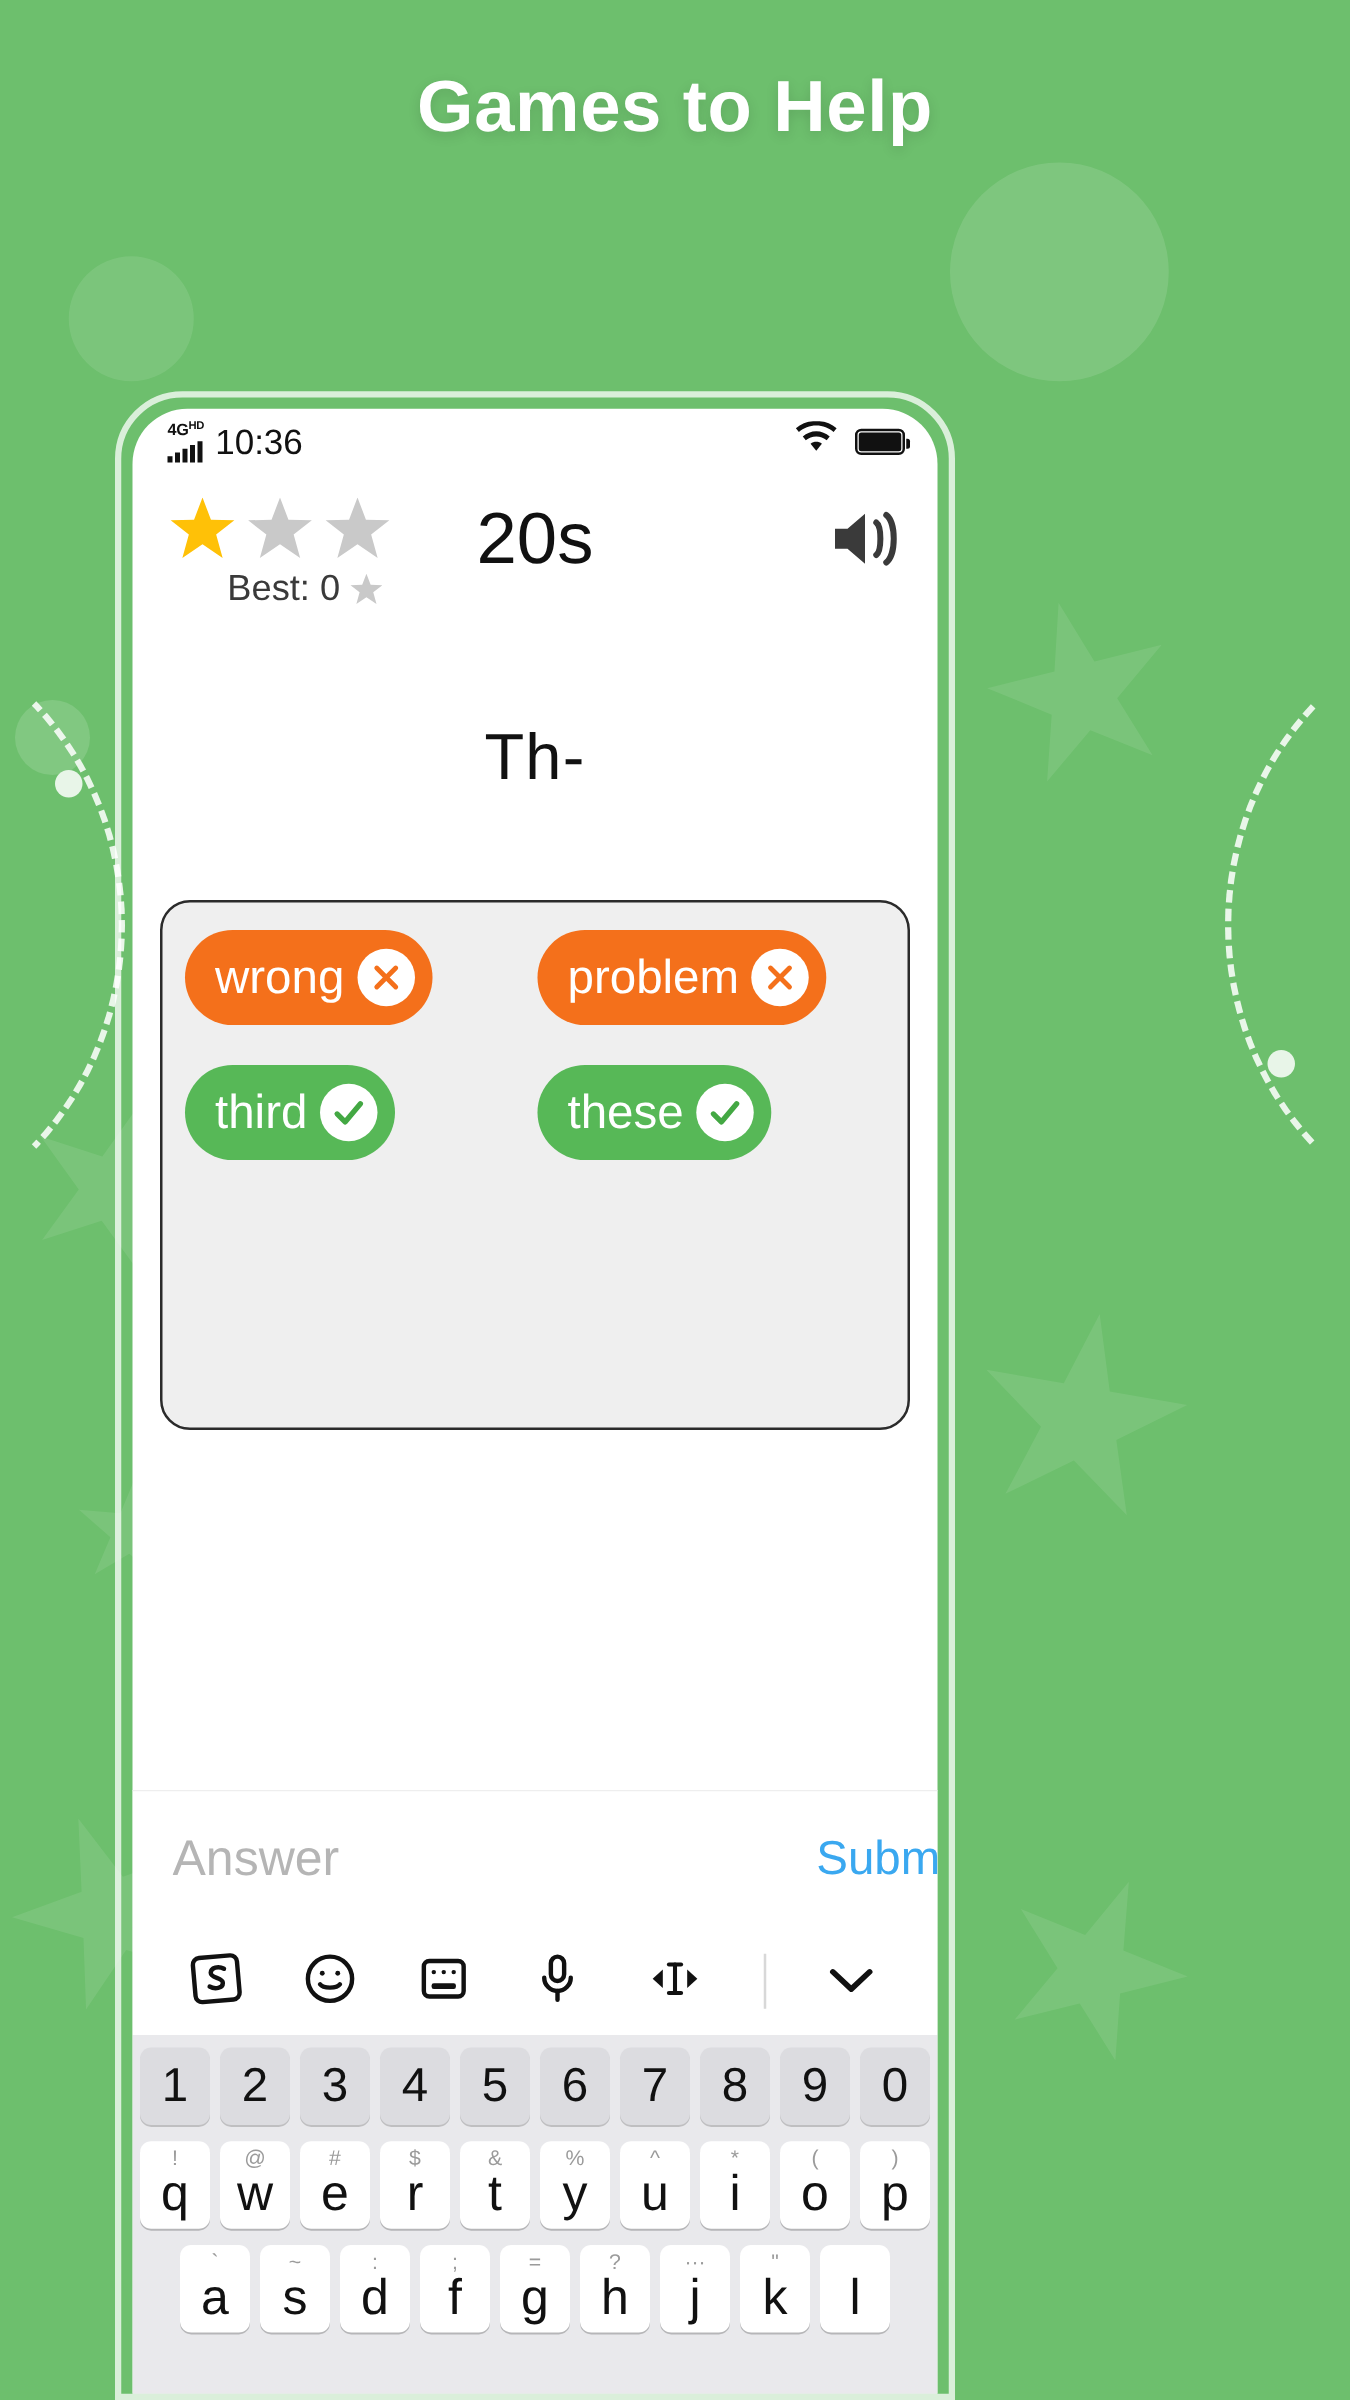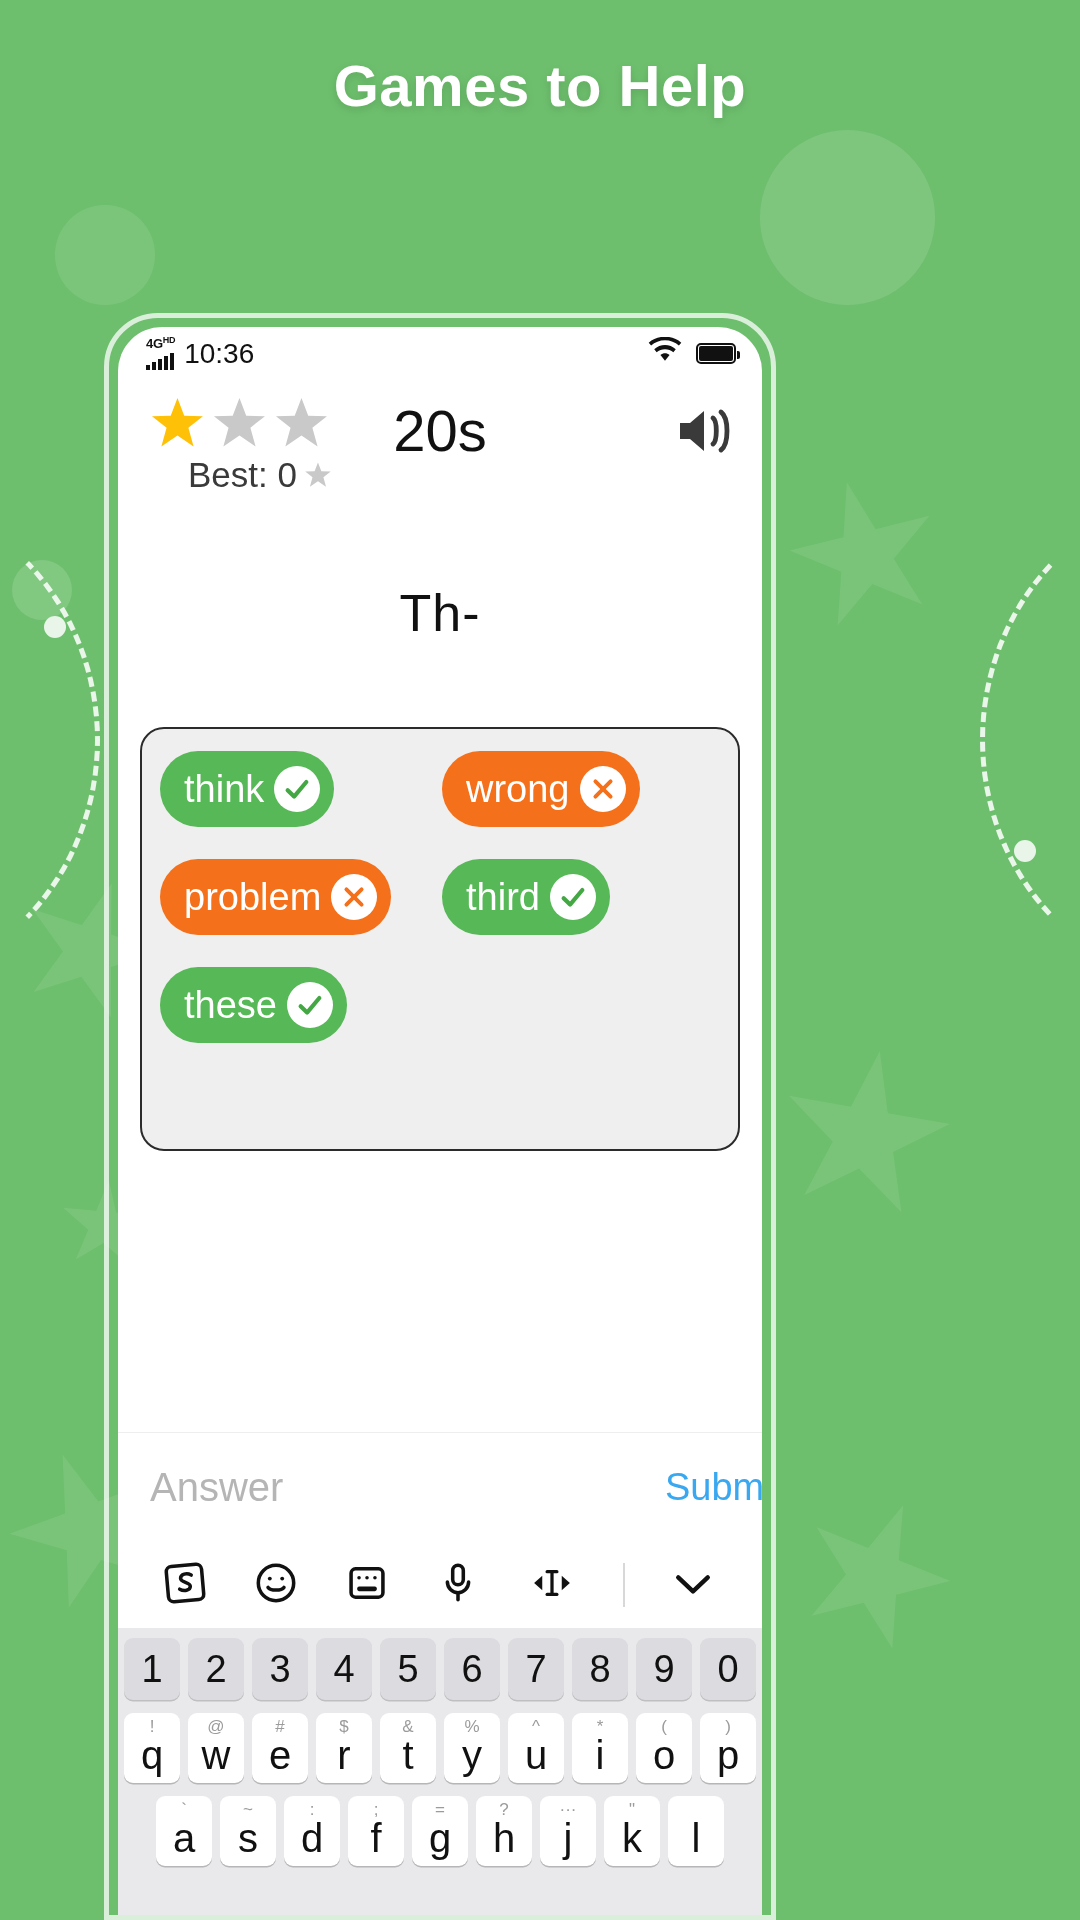--- a/index.html
+++ b/index.html
@@ -56,21 +56,21 @@
     font-size: 58px;
     font-weight: bold;
     line-height: 1.18;
     letter-spacing: 0.5px;
     text-shadow: 0 3px 10px rgba(0,0,0,0.12);
   }
 
   
   .phone-outer {
     position: absolute;
-    left: 104px; top: 313px;
+    left: 92px; top: 313px;
     width: 672px; height: 1607px;
     border: 5px solid rgba(255,255,255,0.75);
     border-radius: 54px 54px 0 0;
     padding: 9px 9px 0 9px;
   }
   .phone-screen {
     width: 100%; height: 100%;
     background: #ffffff;
     border-radius: 44px 44px 0 0;
     overflow: hidden;
@@ -116,21 +116,21 @@
   .stars-block { display: flex; flex-direction: column; align-items: center; }
   .stars-row { display: flex; gap: 10px; }
   .star {
     width: 52px; height: 52px;
     clip-path: polygon(50% 2%, 63% 36%, 99% 37%, 71% 59%, 81% 95%, 50% 74%, 19% 95%, 29% 59%, 1% 37%, 37% 36%);
   }
   .star.on  { background: #ffc107; }
   .star.off { background: #c9c9c9; }
   .best-row {
     display: flex; align-items: center; gap: 8px;
-    margin-top: 6px; font-size: 35px; color: #3a3a3a; margin-left: 40px;
+    margin-top: 6px; font-size: 29px; color: #3a3a3a; margin-left: 40px;
   }
   .best-star { width: 26px; height: 26px; background: #c9c9c9;
     clip-path: polygon(50% 2%, 63% 36%, 99% 37%, 71% 59%, 81% 95%, 50% 74%, 19% 95%, 29% 59%, 1% 37%, 37% 36%); }
   .timer {
     position: absolute; left: 0; right: 0; top: 18px;
     text-align: center; font-size: 58px; font-weight: 500; color: #111;
     pointer-events: none;
   }
   .speaker-btn { margin-left: auto; margin-top: 8px; }
 
@@ -287,28 +287,20 @@
         <path d="M18.5 6.5c2.2 1.6 2.2 11.4 0 13" fill="none" stroke="#3a3a3a" stroke-width="2.4" stroke-linecap="round"></path>
         <path d="M22.5 3.5c4 3 4 16 0 19" fill="none" stroke="#3a3a3a" stroke-width="2.4" stroke-linecap="round"></path>
       </svg>
     </div>
   </div>
 
   <div class="prompt">Th-</div>
 
   <div class="chips-panel">
 
-    <div class="chip ok">
-      <span>think</span>
-      <span class="mark">
-        <svg width="28" height="28" viewBox="0 0 24 24" fill="none" stroke-width="3.6" stroke-linecap="round" stroke-linejoin="round">
-              <polyline points="4,13 9.5,18.5 20,6"></polyline>
-            </svg>
-      </span>
-    </div>
 
     <div class="chip bad">
       <span>wrong</span>
       <span class="mark">
         <svg width="26" height="26" viewBox="0 0 24 24" fill="none" stroke-width="3.6" stroke-linecap="round">
               <line x1="5" y1="5" x2="19" y2="19"></line>
               <line x1="19" y1="5" x2="5" y2="19"></line>
             </svg>
       </span>
     </div>

